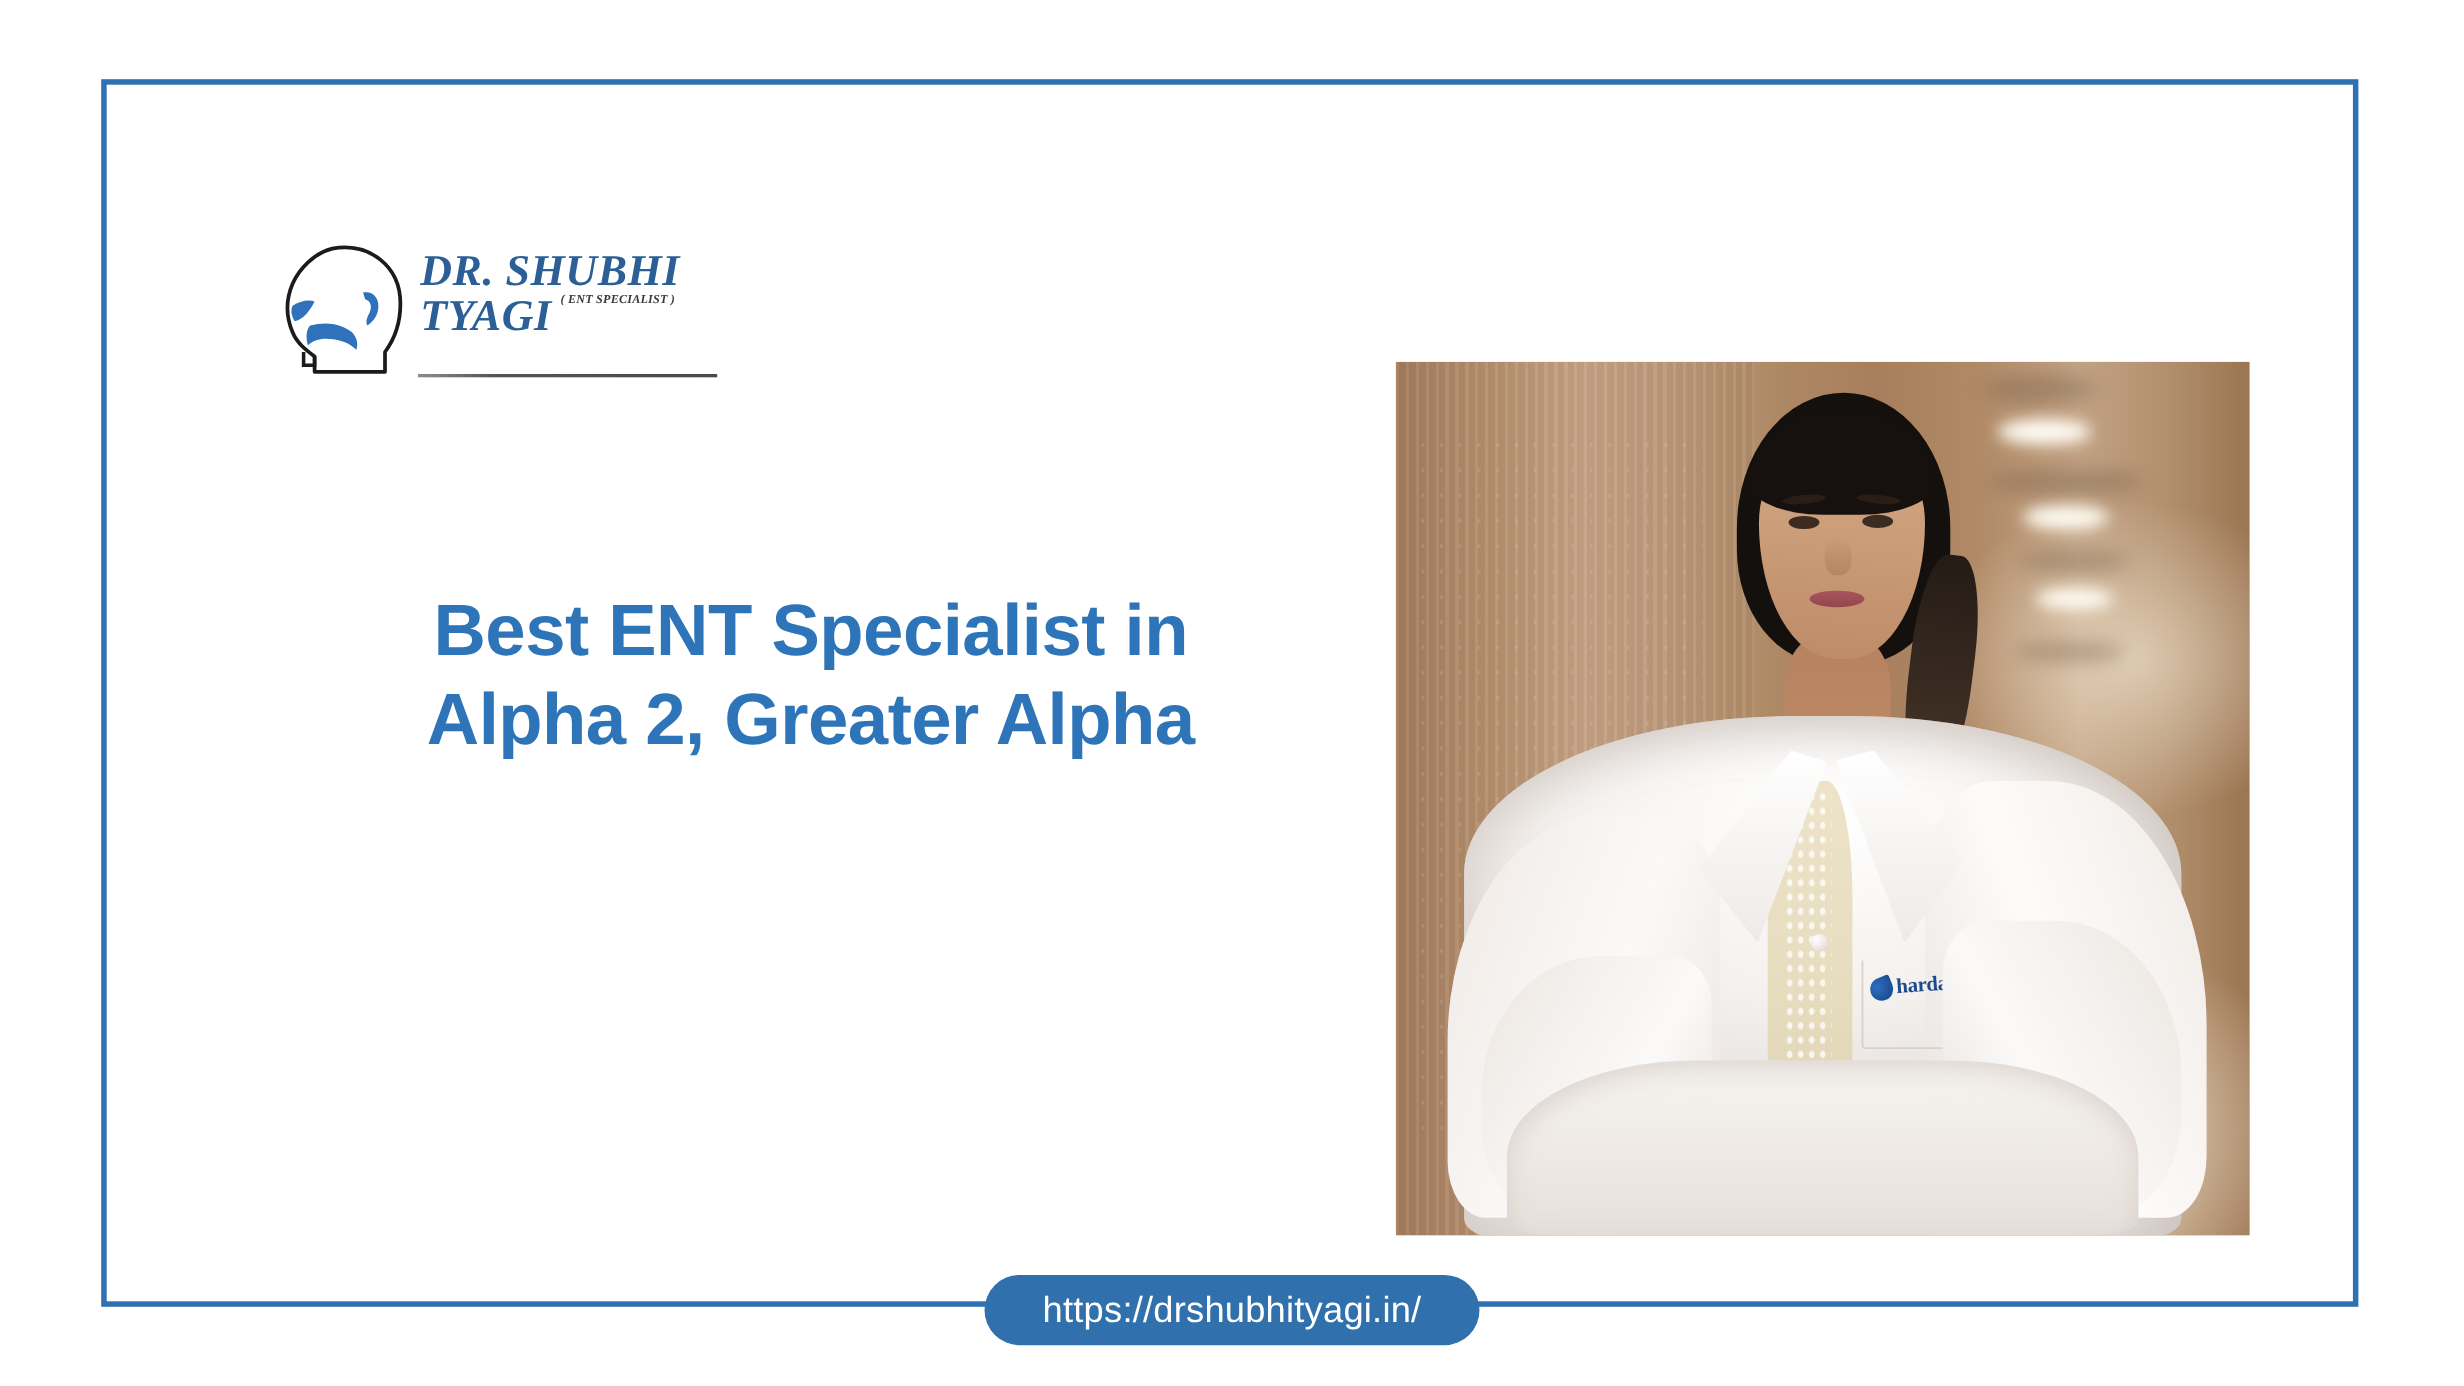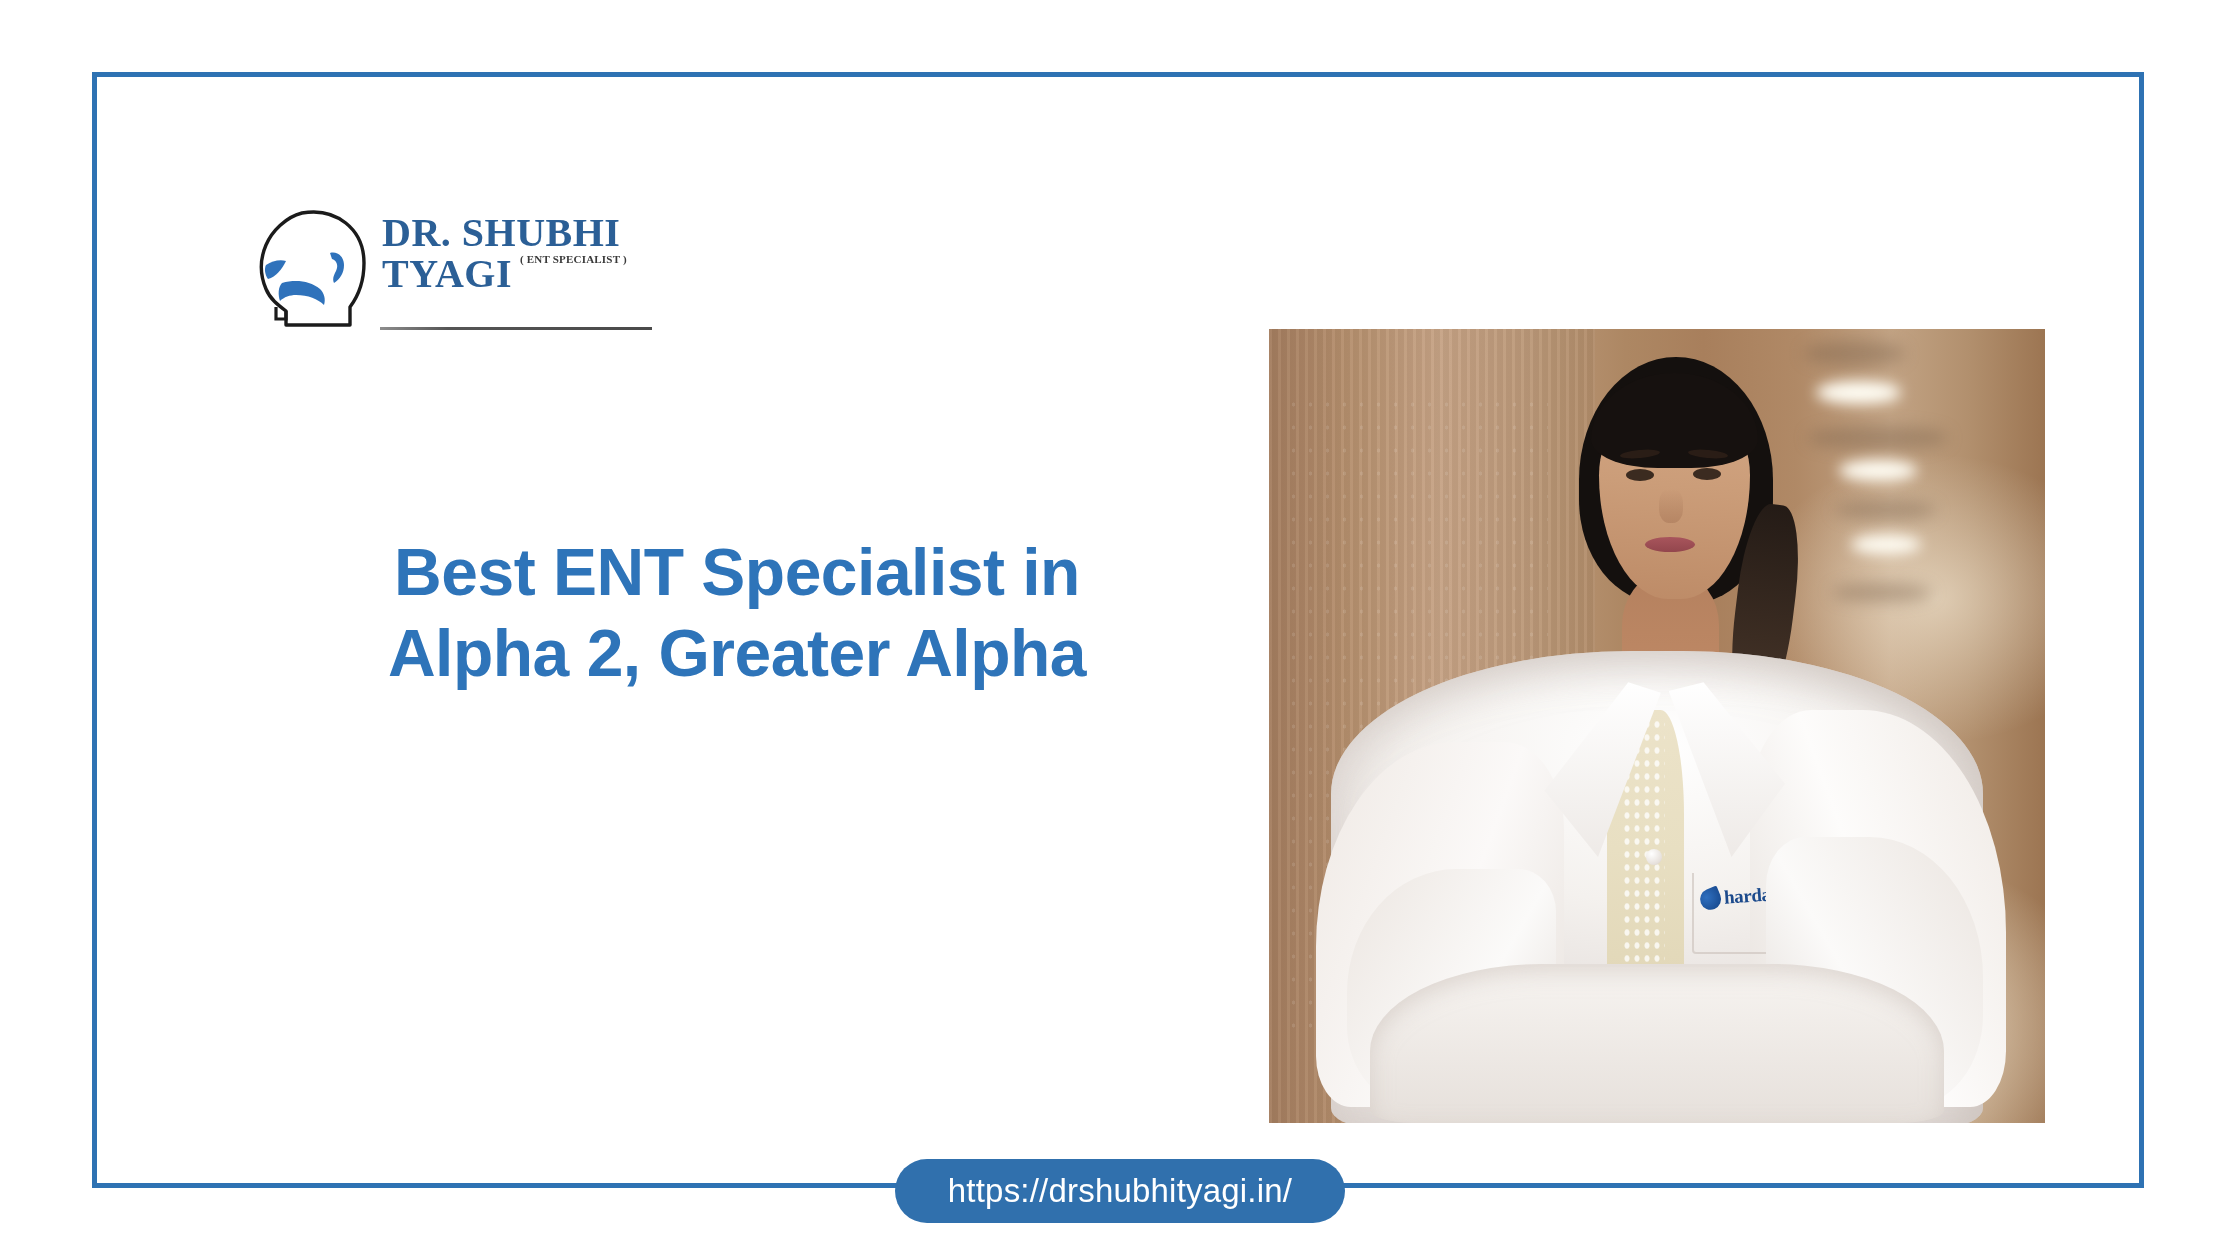--- a/index.html
+++ b/index.html
@@ -31,23 +31,24 @@
     height: 1116px;
     border: 5px solid #2E72B3;
     box-sizing: border-box;
     background: #ffffff;
   }
 
   
   .logo {
     position: absolute;
     left: 155px;
-    top: 130px;
+    top: 143px;
     width: 400px;
     height: 135px;
+    font-style: italic;
   }
   .logo-head {
     position: absolute;
     left: 0px;
     top: 0px;
     width: 130px;
     height: 125px;
   }
   .logo-text-block {
     position: absolute;

